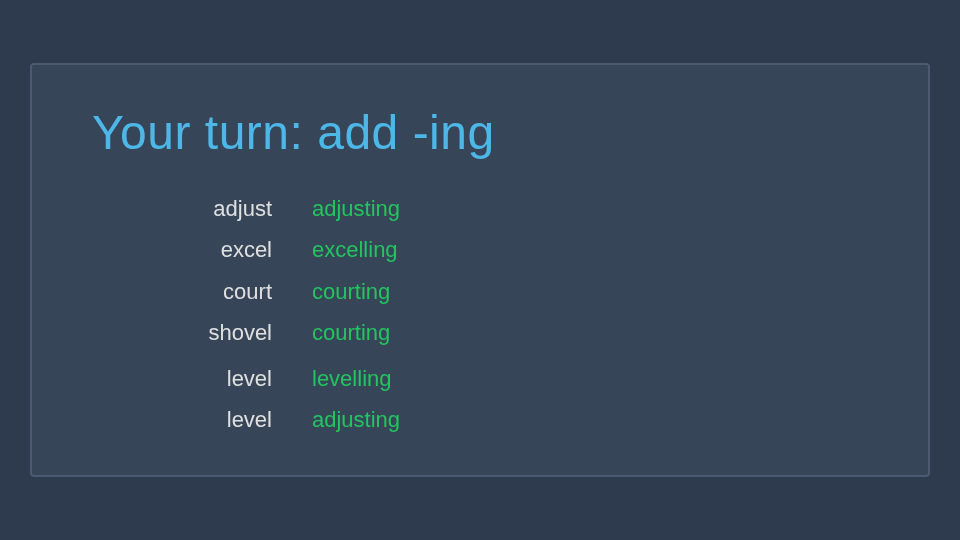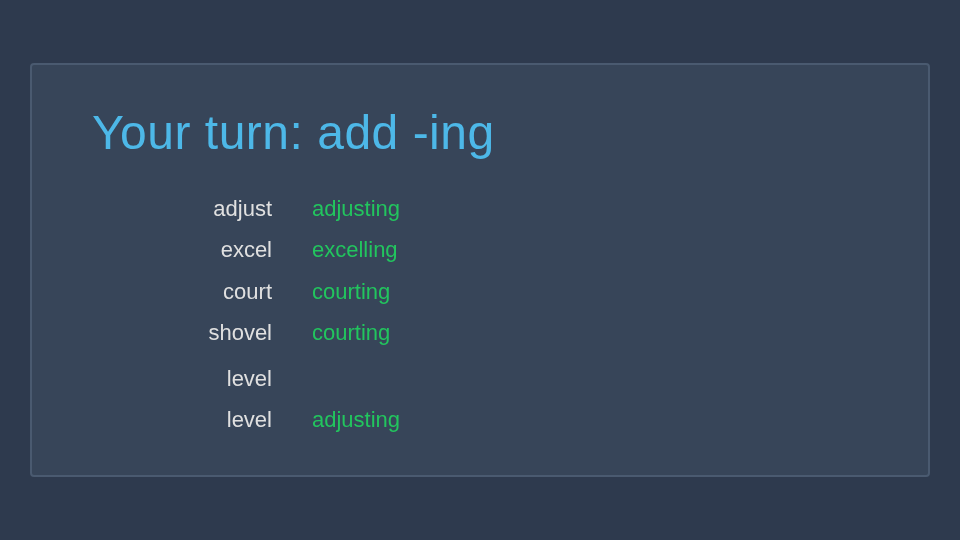--- a/index.html
+++ b/index.html
@@ -85,19 +85,20 @@
         <div class="derived-word">courting</div>
       </div>
       <div class="word-row">
         <div class="base-word">shovel</div>
         <div class="derived-word">courting</div>
       </div>
       <div class="word-row">
       </div>
       <div class="word-row">
         <div class="base-word">level</div>
+        <div class="derived-word">levelling</div>
       </div>
       <div class="word-row">
         <div class="base-word">level</div>
         <div class="derived-word">adjusting</div>
       </div>
     </div>
 </div>
 
 </body></html>

